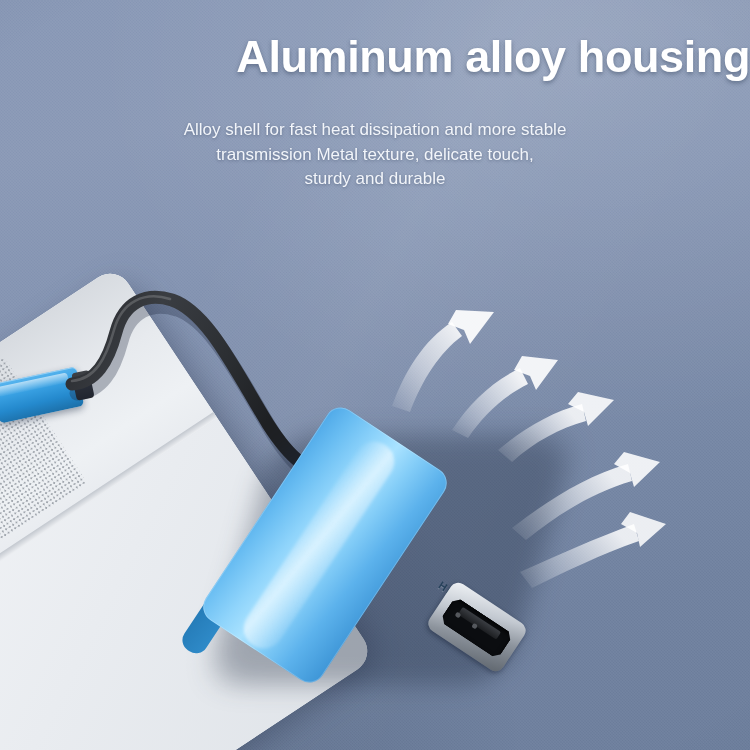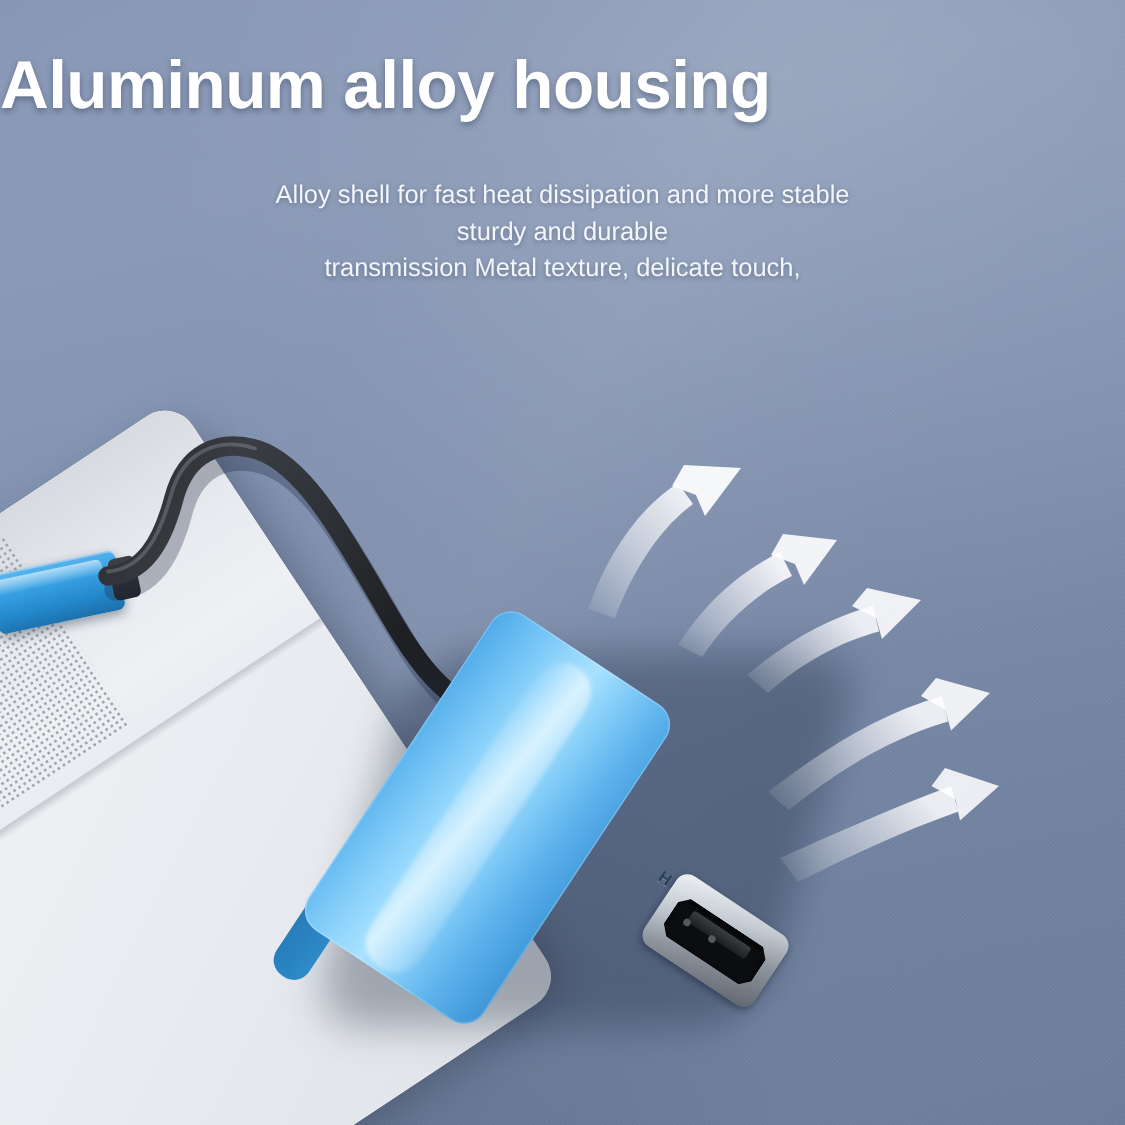--- a/index.html
+++ b/index.html
@@ -60,21 +60,21 @@
       repeating-linear-gradient(-45deg, rgba(255,255,255,0.025) 0 1px, rgba(0,0,0,0.022) 1px 2px);
     background-size: 3px 3px, 3px 3px;
     mix-blend-mode: overlay;
   }
 
   
   .headline {
     position: absolute;
     left: 0; right: 0;
     top: 30px;
-    text-align: left;
+    text-align: right;
     color: #ffffff;
     font-size: 45px;
     font-weight: 700;
     letter-spacing: -0.4px;
     line-height: 1.2;
     text-shadow: 0 2px 4px rgba(40,55,80,0.45);
     white-space: nowrap;
   }
   .subhead {
     position: absolute;
@@ -411,17 +411,17 @@
       <path d="M 520,572 C 556,556 596,538 634,524 L 639,541
                C 602,554 564,572 532,588 Z" fill="url(#ag3)"></path>
       <path d="M 630,512 L 666,524 L 640,547 L 637,533 L 621,524 Z" fill="#ffffff" fill-opacity="0.86"></path>
     </g>
   </svg>
 
   <div class="headline">Aluminum alloy housing</div>
 
   <div class="subhead">
     <div>Alloy shell for fast heat dissipation and more stable</div>
+    <div>transmission Metal texture, delicate touch,</div>
     <div>sturdy and durable</div>
-    <div>transmission Metal texture, delicate touch,</div>
   </div>
 
 </div>
 
 </body></html>

